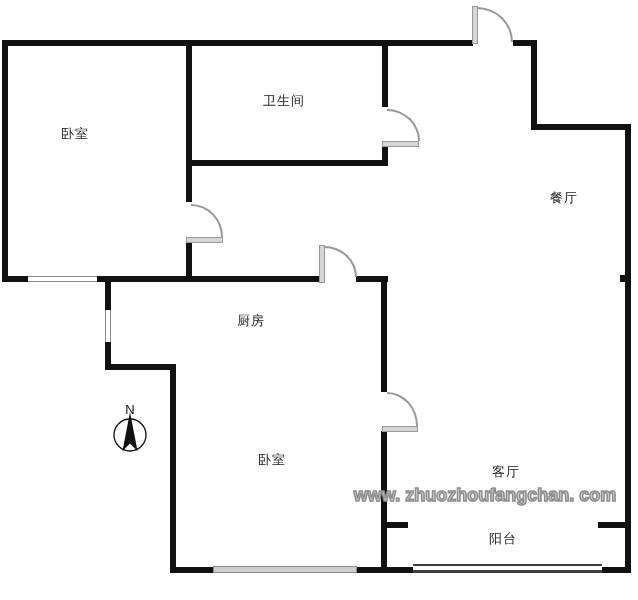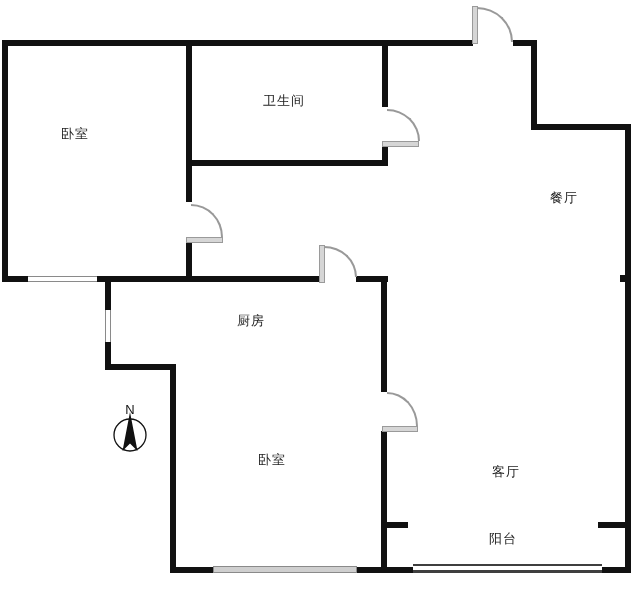--- a/index.html
+++ b/index.html
@@ -93,14 +93,15 @@
   <span class="room-label" style="left:272px;top:460px;">卧室</span>
   <span class="room-label" style="left:506px;top:472px;">客厅</span>
   <span class="room-label" style="left:503px;top:539px;">阳台</span>
 
   <svg class="compass" style="left:105px;top:398px;" width="50" height="60" viewBox="0 0 50 60">
     <text x="25" y="16" text-anchor="middle" style="font-family:'Liberation Sans',sans-serif;font-size:13px;fill:#111;">N</text>
     <circle cx="25" cy="37" r="16" fill="none" stroke="#111" stroke-width="1.3"></circle>
     <polygon points="25,14 32.5,53 25,45.5 17.5,53" fill="#111"></polygon>
   </svg>
 
+  <div class="wm wm-url" style="left:485px;top:495px;">www. zhuozhoufangchan. com</div>
 
 </div>
 
 </body></html>

